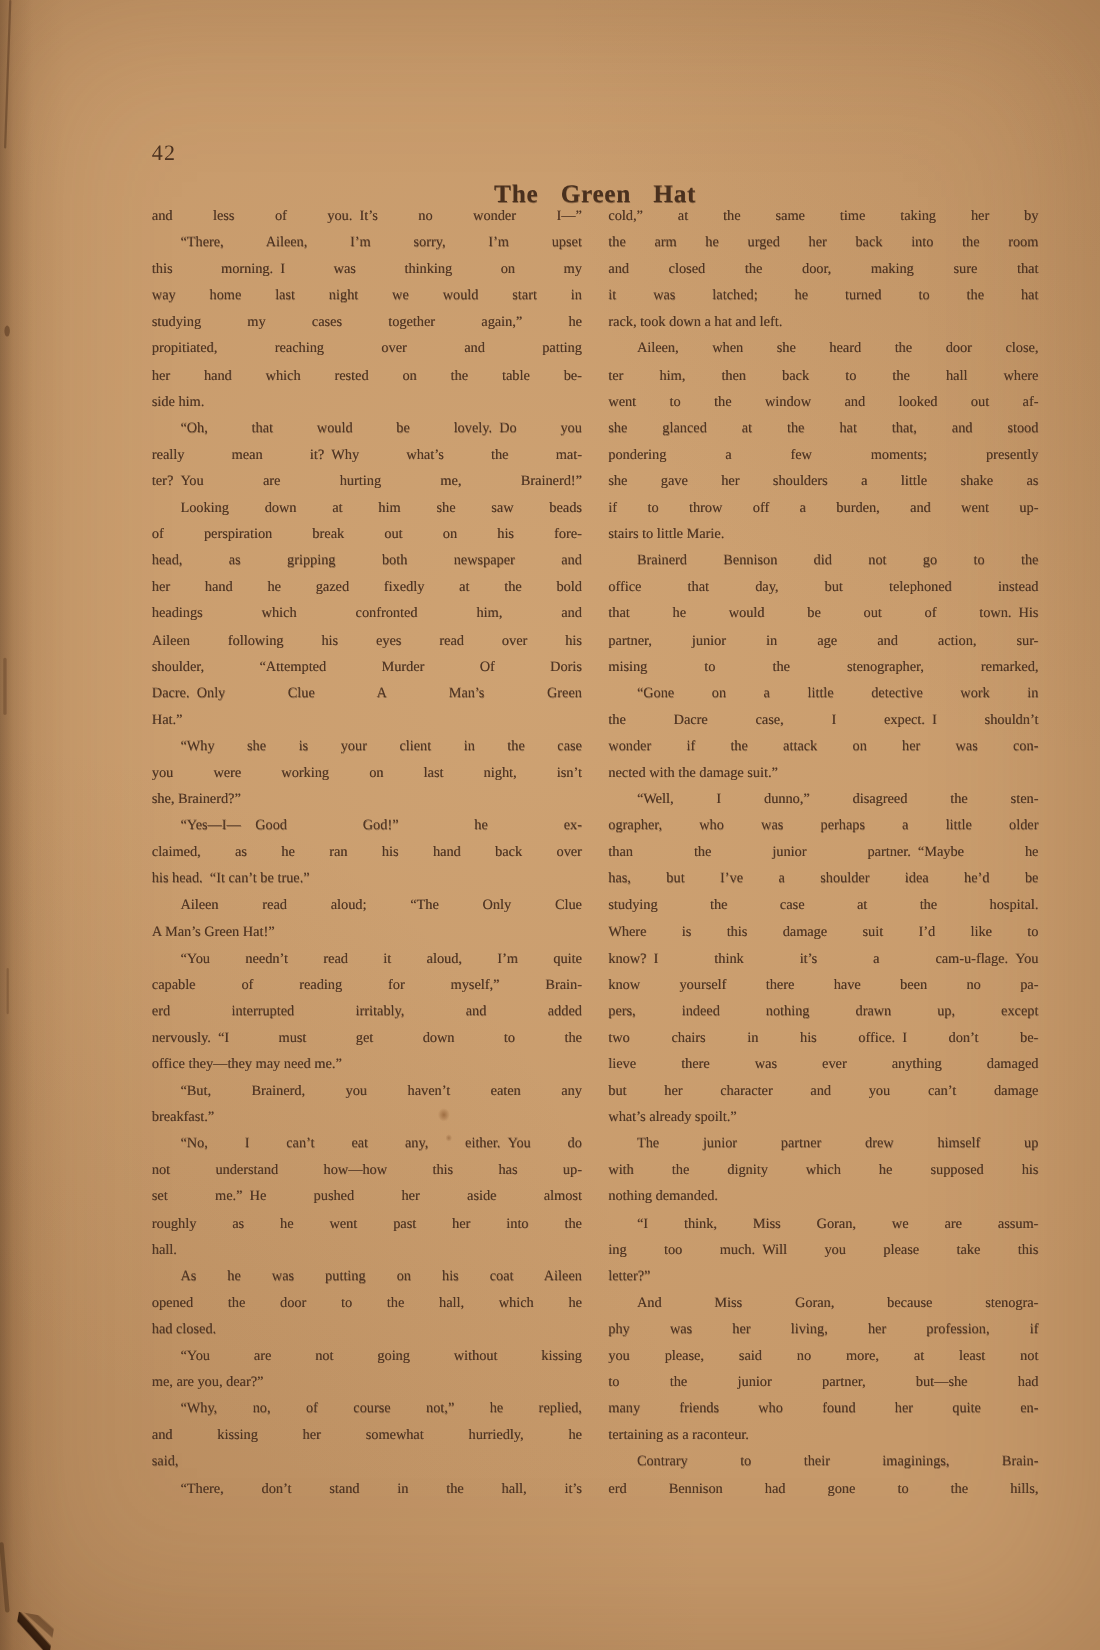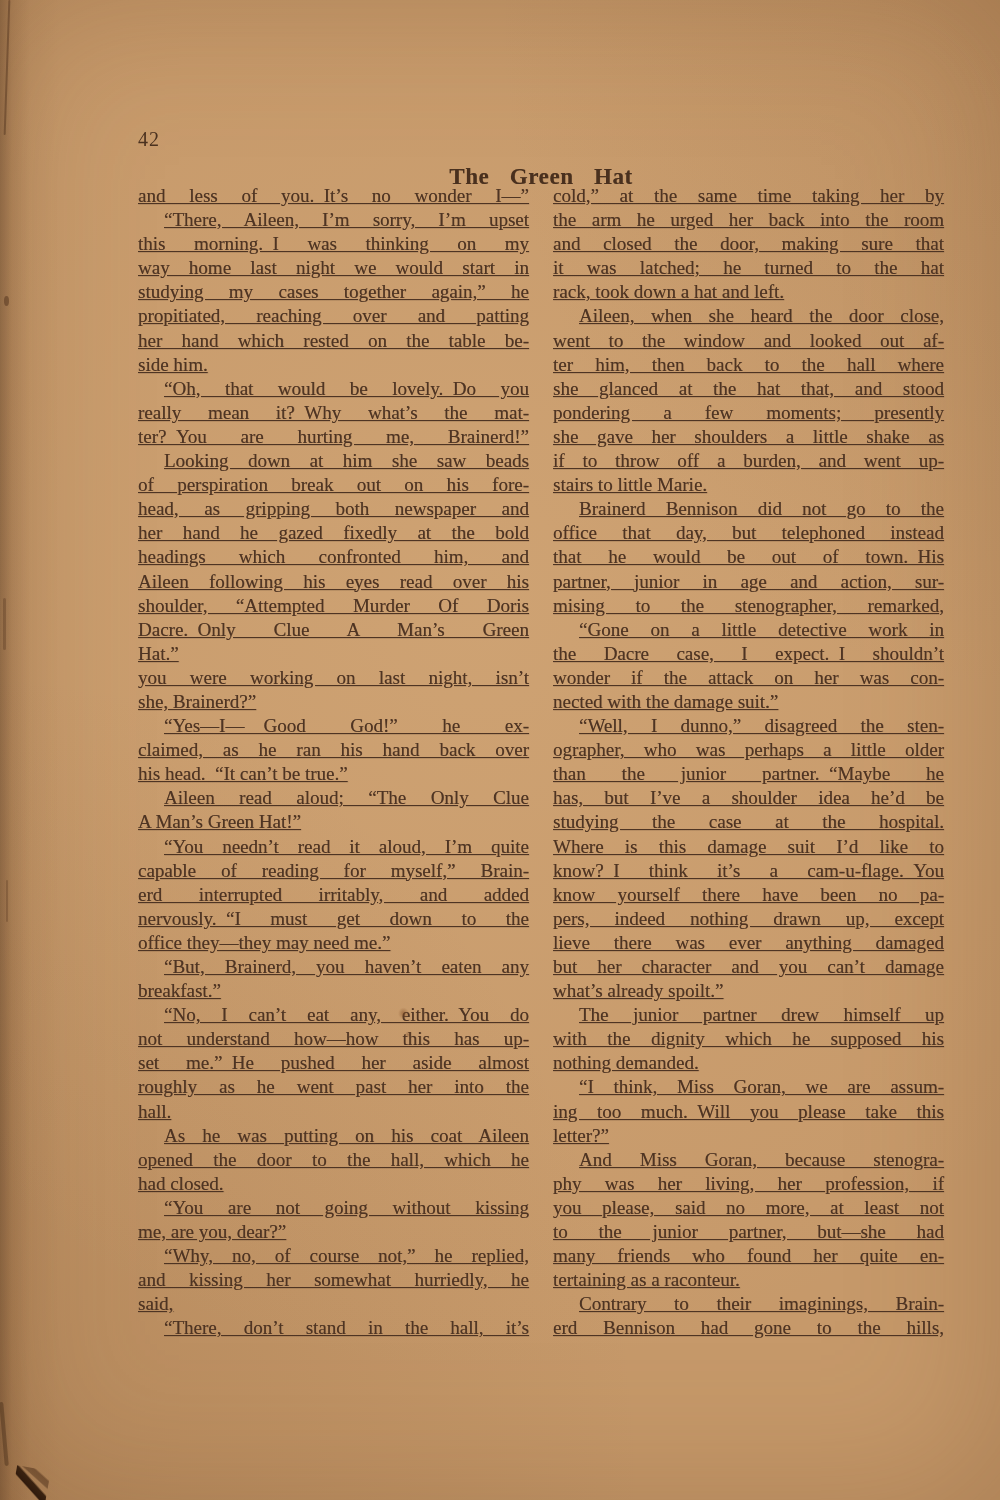--- a/index.html
+++ b/index.html
@@ -28,21 +28,21 @@
   .c5{left:2px;top:1402px;width:4px;height:64px;background:rgba(60,36,18,0.38);transform:rotate(-5deg);}
   .header{position:absolute;left:138px;top:124px;width:806px;height:34px;}
   .pagenum{position:absolute;left:0;top:4px;font-size:20px;letter-spacing:1px;color:#4a311f;}
   .title{
     position:absolute;left:0;right:0;top:0;text-align:center;
     font-size:23px;font-weight:bold;word-spacing:14px;letter-spacing:0.6px;color:#49301e;
     text-shadow:0.3px 0.3px 0.6px rgba(73,48,30,0.5);
     margin-top:40px;
   }
   .columns{position:absolute;left:138px;top:184px;width:806px;display:flex;gap:24px;}
-  .col{width:391px;font-size:19px;line-height:24.1px;text-decoration:underline;}
+  .col{width:391px;font-size:13px;line-height:24.1px;}
   .line{
     text-align:justify;text-align-last:justify;
     text-shadow:0.3px 0.3px 0.6px rgba(78,52,34,0.55);
   }
   .line.pend{text-align-last:left;}
   .line.indent{text-indent:26px;}
   .stain{
     position:absolute;left:396px;top:1005px;width:15px;height:17px;border-radius:50%;
     background:radial-gradient(closest-side, rgba(124,72,32,0.55), rgba(124,72,32,0) 72%);
   }
@@ -89,20 +89,21 @@
         <div class="line">ter? You are hurting me, Brainerd!”</div>
         <div class="line indent">Looking down at him she saw beads</div>
         <div class="line">of perspiration break out on his fore-</div>
         <div class="line">head, as gripping both newspaper and</div>
         <div class="line">her hand he gazed fixedly at the bold</div>
         <div class="line">headings which confronted him, and</div>
         <div class="line">Aileen following his eyes read over his</div>
         <div class="line">shoulder, “Attempted Murder Of Doris</div>
         <div class="line">Dacre. Only Clue A Man’s Green</div>
         <div class="line pend">Hat.”</div>
+        <div class="line indent">“Why she is your client in the case</div>
         <div class="line">you were working on last night, isn’t</div>
         <div class="line pend">she, Brainerd?”</div>
         <div class="line indent">“Yes—I— Good God!” he ex-</div>
         <div class="line">claimed, as he ran his hand back over</div>
         <div class="line pend">his head. “It can’t be true.”</div>
         <div class="line indent">Aileen read aloud; “The Only Clue</div>
         <div class="line pend">A Man’s Green Hat!”</div>
         <div class="line indent">“You needn’t read it aloud, I’m quite</div>
         <div class="line">capable of reading for myself,” Brain-</div>
         <div class="line">erd interrupted irritably, and added</div>
@@ -125,22 +126,22 @@
         <div class="line pend">said,</div>
         <div class="line indent">“There, don’t stand in the hall, it’s</div>
       </div>
     <div class="col">
         <div class="line">cold,” at the same time taking her by</div>
         <div class="line">the arm he urged her back into the room</div>
         <div class="line">and closed the door, making sure that</div>
         <div class="line">it was latched; he turned to the hat</div>
         <div class="line pend">rack, took down a hat and left.</div>
         <div class="line indent">Aileen, when she heard the door close,</div>
+        <div class="line">ter him, then back to the hall where</div>
         <div class="line">went to the window and looked out af-</div>
-        <div class="line">ter him, then back to the hall where</div>
         <div class="line">she glanced at the hat that, and stood</div>
         <div class="line">pondering a few moments; presently</div>
         <div class="line">she gave her shoulders a little shake as</div>
         <div class="line">if to throw off a burden, and went up-</div>
         <div class="line pend">stairs to little Marie.</div>
         <div class="line indent">Brainerd Bennison did not go to the</div>
         <div class="line">office that day, but telephoned instead</div>
         <div class="line">that he would be out of town. His</div>
         <div class="line">partner, junior in age and action, sur-</div>
         <div class="line">mising to the stenographer, remarked,</div>
@@ -150,20 +151,21 @@
         <div class="line pend">nected with the damage suit.”</div>
         <div class="line indent">“Well, I dunno,” disagreed the sten-</div>
         <div class="line">ographer, who was perhaps a little older</div>
         <div class="line">than the junior partner. “Maybe he</div>
         <div class="line">has, but I’ve a shoulder idea he’d be</div>
         <div class="line">studying the case at the hospital.</div>
         <div class="line">Where is this damage suit I’d like to</div>
         <div class="line">know? I think it’s a cam-u-flage. You</div>
         <div class="line">know yourself there have been no pa-</div>
         <div class="line">pers, indeed nothing drawn up, except</div>
+        <div class="line">two chairs in his office. I don’t be-</div>
         <div class="line">lieve there was ever anything damaged</div>
         <div class="line">but her character and you can’t damage</div>
         <div class="line pend">what’s already spoilt.”</div>
         <div class="line indent">The junior partner drew himself up</div>
         <div class="line">with the dignity which he supposed his</div>
         <div class="line pend">nothing demanded.</div>
         <div class="line indent">“I think, Miss Goran, we are assum-</div>
         <div class="line">ing too much. Will you please take this</div>
         <div class="line pend">letter?”</div>
         <div class="line indent">And Miss Goran, because stenogra-</div>

